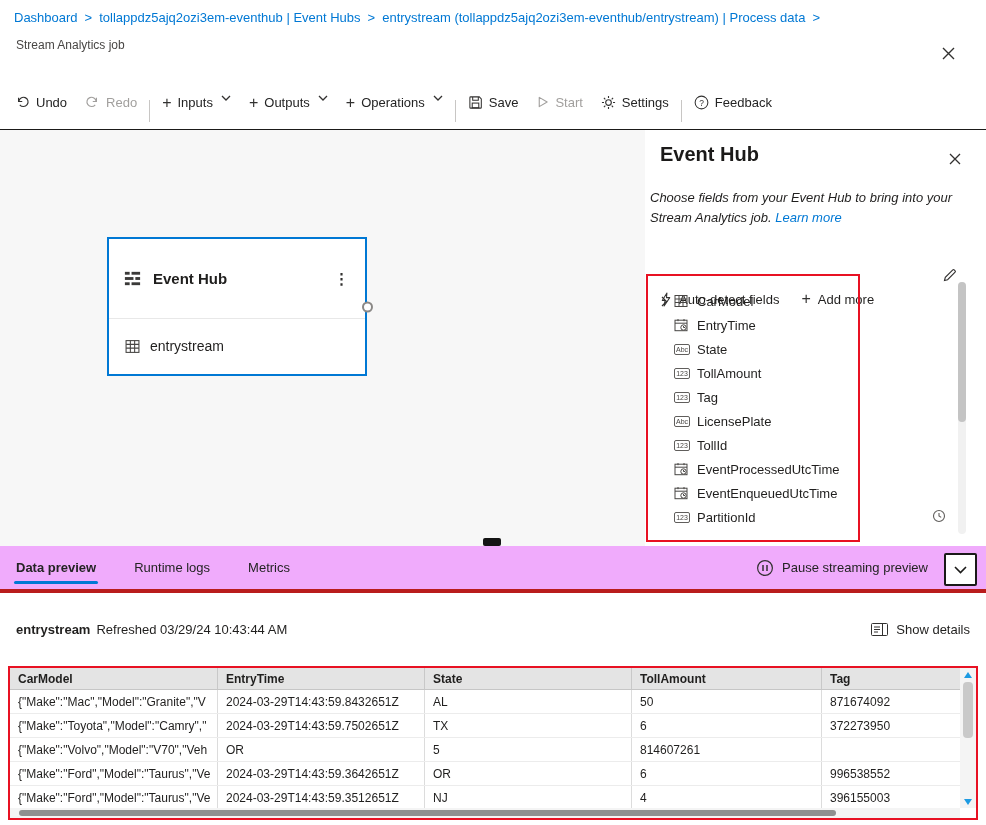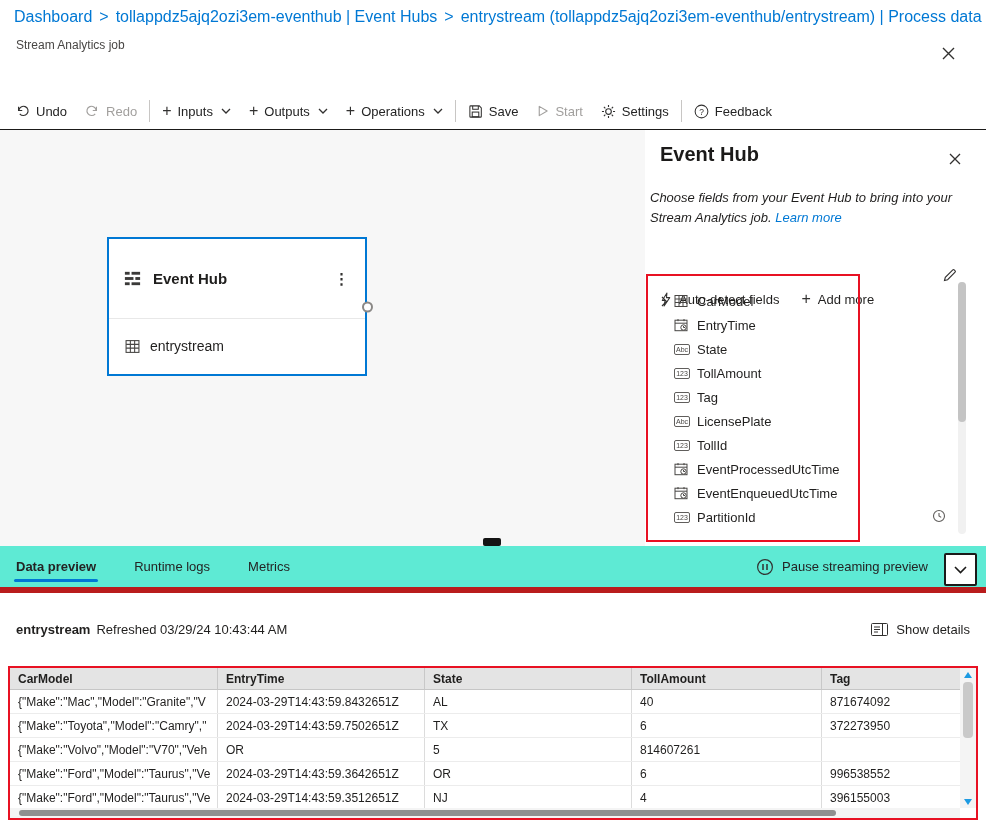--- a/index.html
+++ b/index.html
@@ -5,35 +5,35 @@
   * { box-sizing: border-box; }
   html,body { margin:0; padding:0; }
   body {
     width:986px; height:825px; position:relative; overflow:hidden;
     background:#fff; color:#201f1e;
     font-family:"Liberation Sans", sans-serif;
   }
   svg { display:block; }
 
   
-  .breadcrumb { position:absolute; top:0; left:0; right:0; height:34px; display:flex; align-items:center; padding-left:14px; font-size:16px; white-space:nowrap; }
+  .breadcrumb { position:absolute; top:0; left:0; right:0; height:34px; display:flex; align-items:center; padding-left:14px; font-size:13px; white-space:nowrap; }
   .bc-link { color:#0078d4; cursor:pointer; }
   .bc-sep { margin:0 7px; color:#0078d4; }
 
   
   .page-header { position:absolute; top:35px; left:16px; }
   .title-row { display:flex; align-items:center; gap:16px; }
   .page-title { margin:0; font-size:24px; font-weight:700; color:#1b1a19; }
   .more-btn { font-size:16px; color:#323130; letter-spacing:1px; cursor:pointer; line-height:1; margin-top:4px; }
   .subtitle { font-size:12px; color:#484644; margin-top:3px; }
   .close-main { position:absolute; top:44px; right:28px; background:none; border:none; padding:2px; cursor:pointer; }
 
   
   .toolbar { position:absolute; top:94px; left:6px; height:34px; display:flex; align-items:center; font-size:13px; color:#242424; }
-  .tbtn { display:flex; align-items:center; gap:6px; padding:0 9px; height:32px; cursor:pointer; background:none; border:none; font:inherit; color:inherit; }
+  .tbtn { display:flex; align-items:flex-start; gap:6px; padding:0 9px; height:32px; cursor:pointer; background:none; border:none; font:inherit; color:inherit; }
   .tbtn.disabled { color:#a19f9d; cursor:default; }
   .tdiv { width:1px; height:22px; background:#c8c6c4; margin:0 3px; }
   .plus { font-size:16px; line-height:1; color:#323130; font-weight:400; }
   .chev-wrap { margin-left:2px; }
   .toolbar-rule { position:absolute; top:129px; left:0; width:986px; height:1px; background:#1b1a19; }
 
   
   .canvas { position:absolute; top:130px; left:0; width:645px; height:416px; background:#f7f7f7; }
   .node { position:absolute; left:107px; top:107px; width:260px; height:139px; background:#fff; border:2px solid #0078d4; cursor:move; }
   .node-header { height:79px; display:flex; align-items:center; padding:0 14px; }
@@ -58,21 +58,21 @@
   .ficon { width:17px; display:flex; align-items:center; justify-content:flex-start; margin-right:6px; }
   .fbadge { font-size:7px; border:1px solid #605e5c; border-radius:2px; color:#484644; width:16px; height:11px; display:flex; align-items:center; justify-content:center; letter-spacing:0; }
   .pscroll { position:absolute; right:20px; top:152px; width:8px; height:252px; background:#f1f1f1; border-radius:4px; cursor:pointer; }
   .psthumb { position:absolute; top:0; left:0; width:8px; height:140px; background:#c4c4c4; border-radius:4px; }
   .hist-icon { position:absolute; right:40px; top:379px; }
 
   
   .drag-handle { position:absolute; top:538px; left:483px; width:18px; height:8px; background:#141414; border-radius:2px; cursor:row-resize; z-index:5; }
 
   
-  .tabsbar { position:absolute; top:546px; left:0; width:986px; height:47px; background:#5eead4; border-bottom:6px solid #b91c1c; }
+  .tabsbar { position:absolute; top:546px; left:0; width:986px; height:47px; background:#f0abfc; border-bottom:4px solid #b91c1c; }
   .tabs { position:absolute; left:16px; top:0; height:100%; display:flex; gap:38px; font-size:13px; }
   .tab { display:flex; align-items:center; gap:7px; cursor:pointer; color:#242424; position:relative; }
   .tab.active { font-weight:700; }
   .tab.active::after { content:""; position:absolute; left:-2px; right:-2px; bottom:5px; height:3px; background:#0078d4; border-radius:2px; }
   .pause { position:absolute; right:58px; top:0; height:100%; display:flex; align-items:center; gap:8px; font-size:13px; color:#242424; cursor:pointer; }
   .collapse { position:absolute; right:9px; top:7px; width:33px; height:33px; border:2px solid #1b1a19; border-radius:2px; background:#fff; display:flex; align-items:center; justify-content:center; cursor:pointer; }
 
   
   .preview-head { position:absolute; top:617px; left:16px; width:954px; height:24px; display:flex; align-items:center; font-size:13px; }
   .pv-name { font-weight:700; margin-right:6px; }
@@ -443,21 +443,21 @@
         <div class="tcell">EntryTime</div>
         <div class="tcell">State</div>
         <div class="tcell">TollAmount</div>
         <div class="tcell">Tag</div>
       </div>
     <div id="tbody">
         <div class="trow">
           <div class="tcell">{"Make":"Mac","Model":"Granite","V</div>
           <div class="tcell">2024-03-29T14:43:59.8432651Z</div>
           <div class="tcell">AL</div>
-          <div class="tcell">40</div>
+          <div class="tcell">50</div>
           <div class="tcell">871674092</div>
         </div>
         <div class="trow">
           <div class="tcell">{"Make":"Toyota","Model":"Camry","</div>
           <div class="tcell">2024-03-29T14:43:59.7502651Z</div>
           <div class="tcell">TX</div>
           <div class="tcell">6</div>
           <div class="tcell">372273950</div>
         </div>
         <div class="trow">

